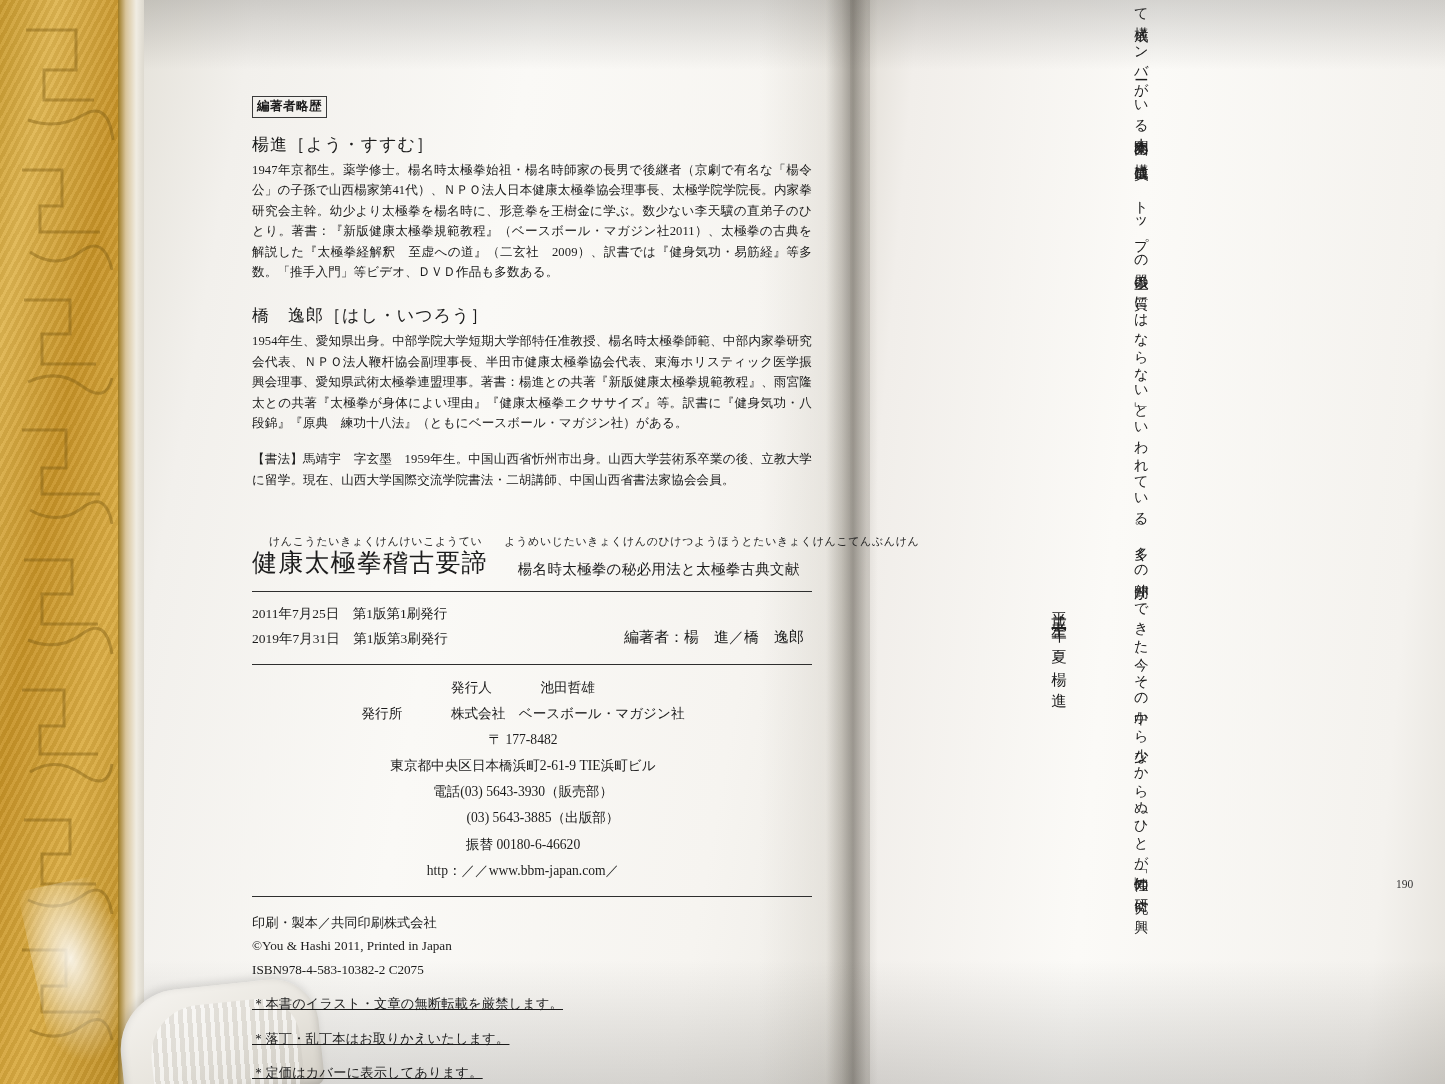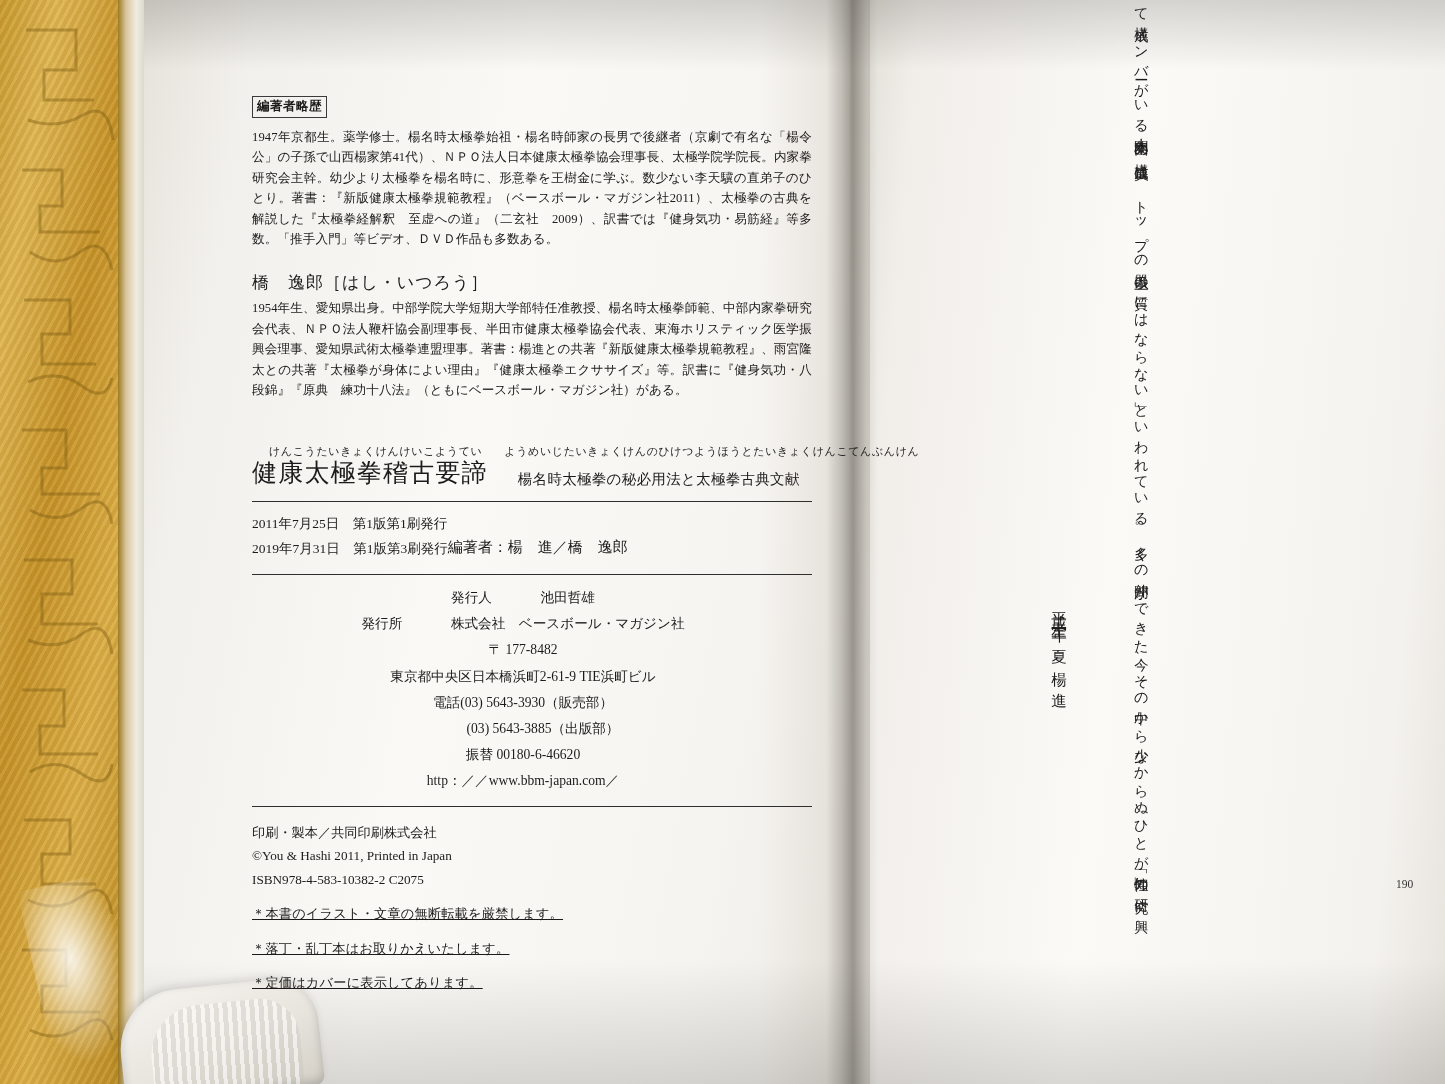--- a/index.html
+++ b/index.html
@@ -133,21 +133,21 @@
     vertical-align: bottom;
   }
 
   .rule {
     border: 0;
     border-top: 1px solid #2e2e2e;
     margin: 12px 0 10px 0;
   }
   .print-rows {
     display: flex;
-    justify-content: flex-start;
+    justify-content: space-between;
     font-size: 13.5px;
     line-height: 1.85;
   }
   .print-dates div { white-space: nowrap; }
   .editors { padding-right: 8px; font-size: 15px; white-space: nowrap; align-self: flex-end; }
 
   .pub-block {
     margin-top: 4px;
     font-size: 13.6px;
     line-height: 1.92;
@@ -235,25 +235,27 @@
     </svg>
     <div class="cover-glint"></div>
   </div>
   <div class="cover-edge"></div>
   <div class="glove"></div>
 
   <div class="left-content">
 
     <div class="sec-label">編著者略歴</div>
 
+    <div class="author-name">楊進［よう・すすむ］</div>
     <div class="bio">1947年京都生。薬学修士。楊名時太極拳始祖・楊名時師家の長男で後継者（京劇で有名な「楊令公」の子孫で山西楊家第41代）、ＮＰＯ法人日本健康太極拳協会理事長、太極学院学院長。内家拳研究会主幹。幼少より太極拳を楊名時に、形意拳を王樹金に学ぶ。数少ない李天驥の直弟子のひとり。著書：『新版健康太極拳規範教程』（ベースボール・マガジン社2011）、太極拳の古典を解説した『太極拳経解釈　至虚への道』（二玄社　2009）、訳書では『健身気功・易筋経』等多数。「推手入門」等ビデオ、ＤＶＤ作品も多数ある。</div>
 
     <div class="author-name second" style="margin-top:22px">橋　逸郎［はし・いつろう］</div>
     <div class="bio second" style="margin-top:4px">1954年生、愛知県出身。中部学院大学短期大学部特任准教授、楊名時太極拳師範、中部内家拳研究会代表、ＮＰＯ法人鞭杆協会副理事長、半田市健康太極拳協会代表、東海ホリスティック医学振興会理事、愛知県武術太極拳連盟理事。著書：楊進との共著『新版健康太極拳規範教程』、雨宮隆太との共著『太極拳が身体によい理由』『健康太極拳エクササイズ』等。訳書に『健身気功・八段錦』『原典　練功十八法』（ともにベースボール・マガジン社）がある。</div>
 
+    <div class="bio third">【書法】馬靖宇　字玄墨　1959年生。中国山西省忻州市出身。山西大学芸術系卒業の後、立教大学に留学。現在、山西大学国際交流学院書法・二胡講師、中国山西省書法家協会会員。</div>
 
     <div class="title-block">
       <div class="ruby-row">
         <span class="ruby-main">けんこうたいきょくけんけいこようてい</span>
         <span>ようめいじたいきょくけんのひけつようほうとたいきょくけんこてんぶんけん</span>
       </div>
       <div>
         <span class="big-title">健康太極拳稽古要諦</span>
         <span class="sub-title">楊名時太極拳の秘必用法と太極拳古典文献</span>
       </div>

